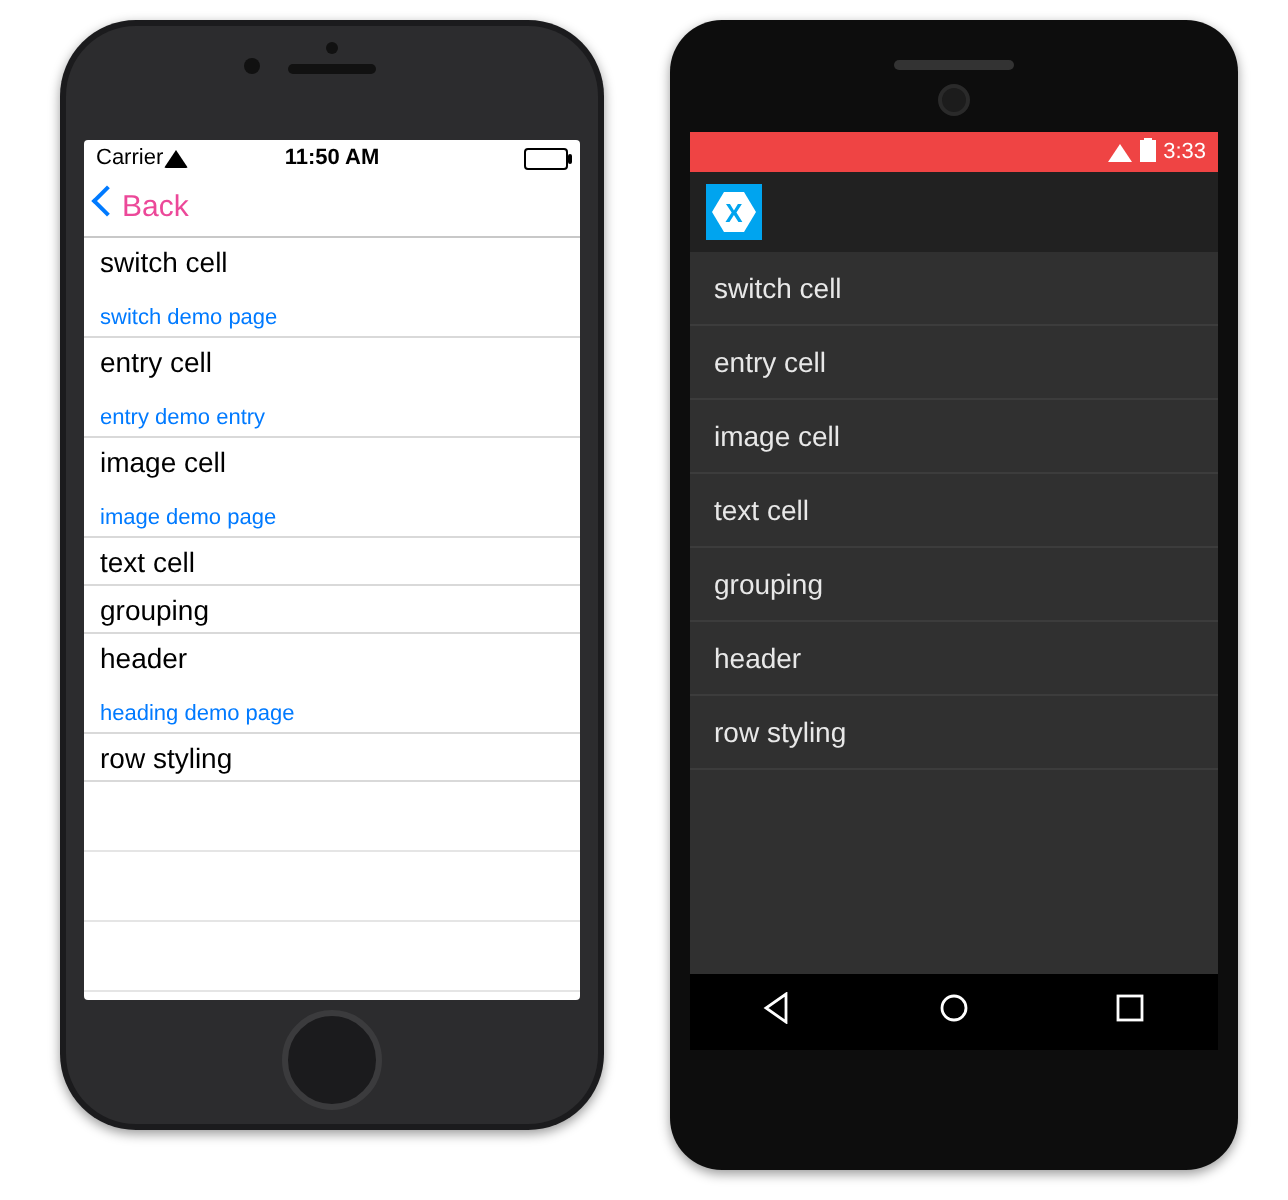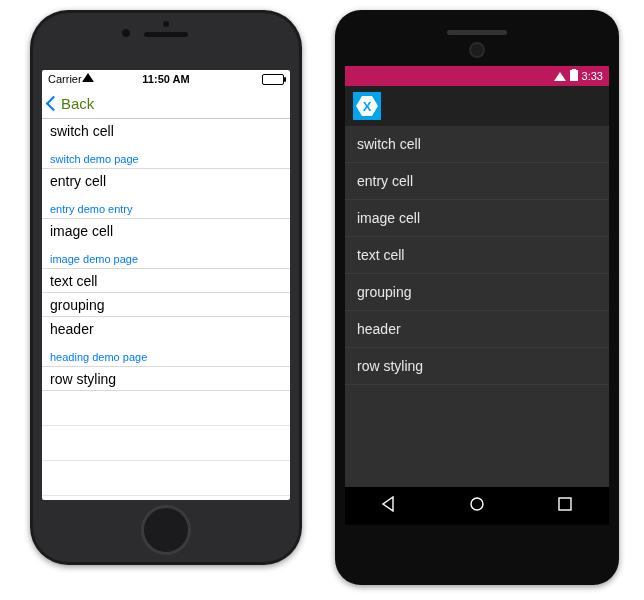--- a/index.html
+++ b/index.html
@@ -7,37 +7,37 @@
 
   
   .iphone{position:absolute;left:30px;top:10px;width:272px;height:555px;background:#1b1b1d;border-radius:38px;box-shadow:0 2px 6px rgba(0,0,0,.4);}
   .iphone .bezel{position:absolute;inset:3px;background:#2c2c2e;border-radius:35px;}
   .iphone .speaker{position:absolute;top:22px;left:50%;transform:translateX(-50%);width:44px;height:5px;background:#111;border-radius:3px;}
   .iphone .camera{position:absolute;top:19px;left:92px;width:8px;height:8px;background:#111;border-radius:50%;}
   .iphone .sensor{position:absolute;top:11px;left:50%;transform:translateX(-50%);width:6px;height:6px;background:#111;border-radius:50%;}
   .iphone .screen{position:absolute;top:60px;left:12px;right:12px;bottom:65px;background:#fff;border-radius:2px;overflow:hidden;}
   .iphone .home{position:absolute;bottom:10px;left:50%;transform:translateX(-50%);width:44px;height:44px;border:3px solid #3b3b3d;border-radius:50%;background:#1b1b1d;}
   .ios-status{height:18px;display:flex;align-items:center;font-size:11px;padding:0 6px;color:#000;}
-  .ios-status .left{flex:1;display:flex;gap:0;}
+  .ios-status .left{flex:1;display:flex;align-items:center;gap:0;}
   .ios-status .center{flex:1;text-align:center;font-weight:600;}
   .ios-status .right{flex:1;display:flex;justify-content:flex-end;align-items:center;}
   .ios-nav{height:30px;display:flex;align-items:center;border-bottom:1px solid #c8c8c8;padding:0 6px;}
-  .ios-back{color:#4d7c0f;font-size:15px;display:flex;align-items:center;gap:2px;cursor:pointer;}
+  .ios-back{color:#ec4899;font-size:15px;display:flex;align-items:flex-start;gap:2px;cursor:pointer;}
   .ios-list{}
   .ios-cell{border-bottom:1px solid #d9d9d9;padding:4px 8px 3px;}
   .ios-cell .t{font-size:14px;color:#000;}
   .ios-cell .s{font-size:11px;color:#007aff;margin-top:14px;}
   .ios-empty{border-bottom:1px solid #e5e5e5;height:34px;}
 
   
   .android{position:absolute;left:335px;top:10px;width:284px;height:575px;background:#0d0d0d;border-radius:26px;box-shadow:0 2px 6px rgba(0,0,0,.4);}
   .android .speaker{position:absolute;top:20px;left:50%;transform:translateX(-50%);width:60px;height:5px;background:#333;border-radius:3px;}
   .android .cam{position:absolute;top:32px;left:50%;transform:translateX(-50%);width:12px;height:12px;background:#1c1c1c;border:2px solid #2a2a2a;border-radius:50%;}
   .android .screen{position:absolute;top:56px;left:10px;right:10px;bottom:60px;background:#303030;overflow:hidden;}
-  .and-status{height:20px;background:#be185d;color:#fff;display:flex;justify-content:flex-end;align-items:center;font-size:11px;padding:0 6px;gap:4px;}
+  .and-status{height:20px;background:#ef4444;color:#fff;display:flex;justify-content:flex-end;align-items:center;font-size:11px;padding:0 6px;gap:4px;}
   .and-action{height:40px;background:#212121;display:flex;align-items:center;padding:0 8px;}
   .and-logo{width:28px;height:28px;background:#00a4ef;display:flex;align-items:center;justify-content:center;color:#fff;font-weight:bold;font-size:18px;}
   .and-list{}
   .and-cell{color:#e8e8e8;font-size:14px;padding:10px 12px;border-bottom:1px solid #3c3c3c;}
   .and-nav{position:absolute;bottom:0;left:0;right:0;height:38px;background:#000;display:flex;justify-content:space-around;align-items:center;color:#fff;}
   .and-nav span{font-size:16px;}
 
   .battery{display:inline-block;width:20px;height:9px;border:1px solid #000;border-radius:2px;position:relative;margin-left:2px;}
   .battery::after{content:"";position:absolute;right:-3px;top:2px;width:2px;height:5px;background:#000;border-radius:1px;}
   .battery .fill{background:#000;height:100%;width:80%;}

